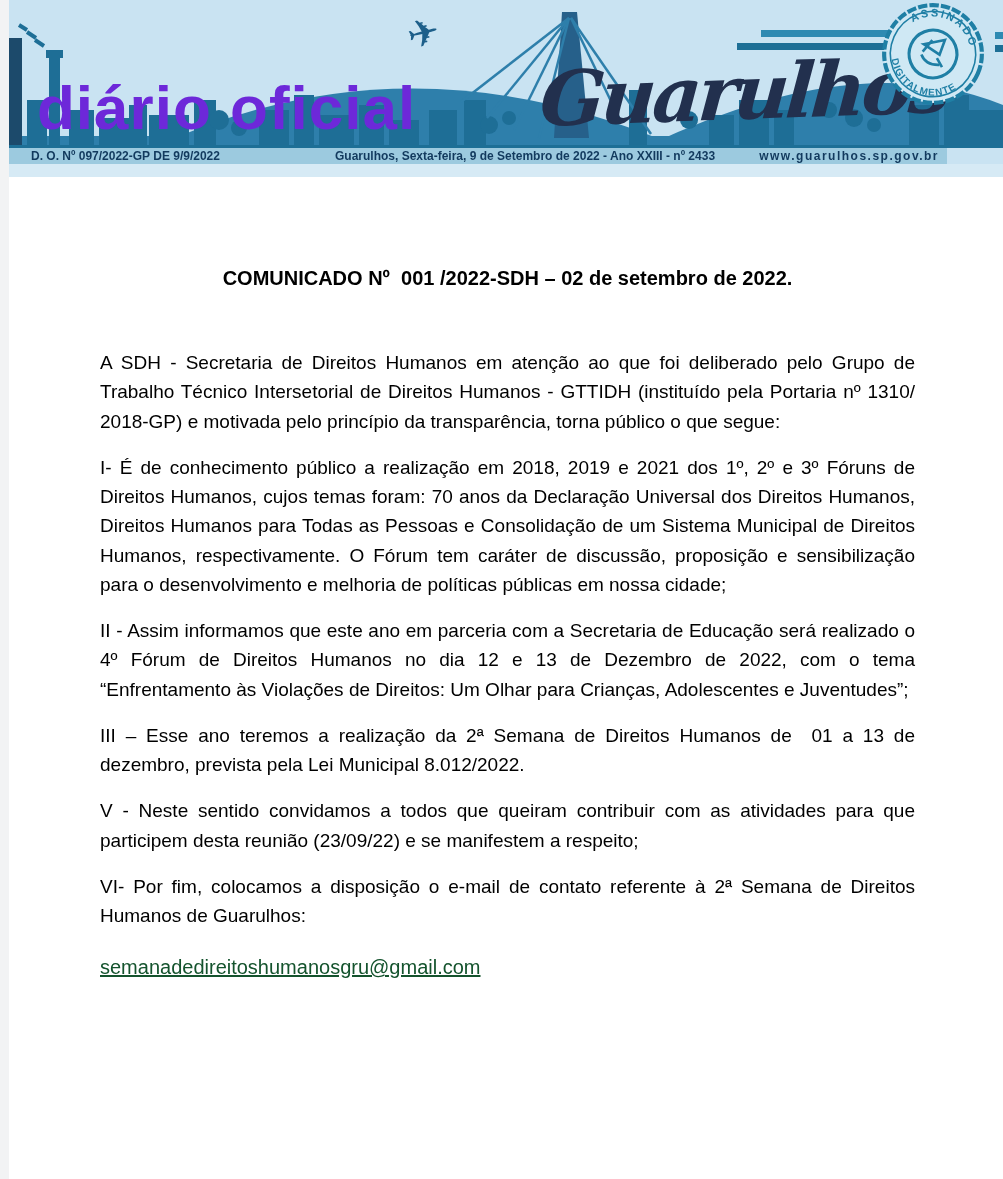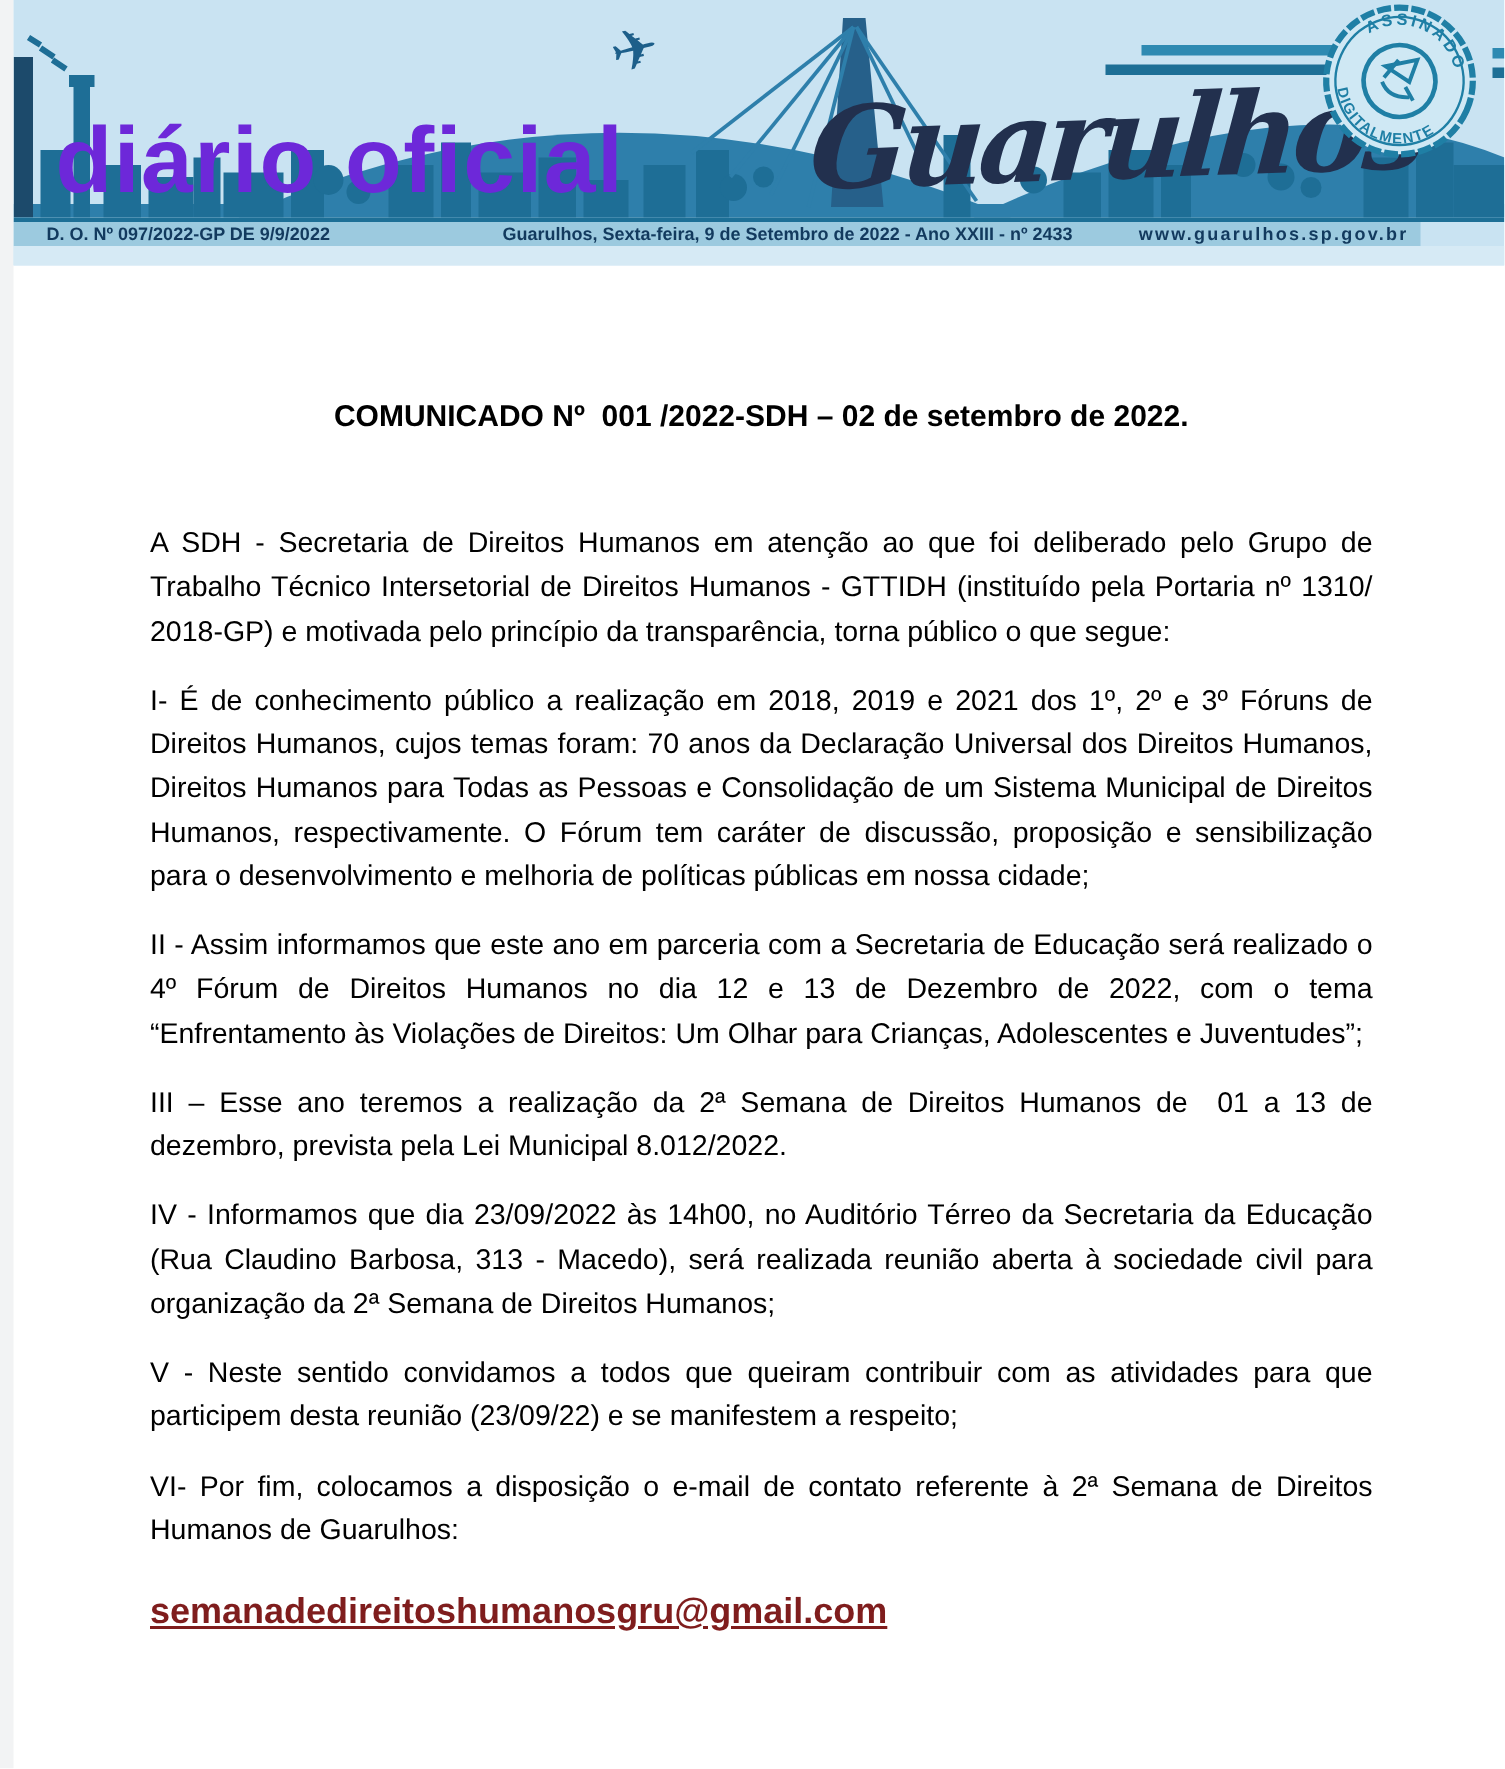--- a/index.html
+++ b/index.html
@@ -37,22 +37,22 @@
   .info-left{position:absolute;left:22px;top:0;}
   .info-center{position:absolute;left:326px;top:0;}
   .info-right{position:absolute;right:8px;top:0;letter-spacing:1.5px;}
   .light-band{position:absolute;left:0;top:164px;width:994px;height:13px;background:#d6eaf5;}
 
   
   .doc{position:absolute;left:100px;top:227px;width:815px;margin-top:40px;}
   .doc-title{font-size:20px;font-weight:bold;text-align:center;margin:0 0 58px 0;}
   .para{font-size:19px;line-height:1.54;text-align:justify;margin:0 0 17px 0;}
   .email-link{
-    display:inline-block;margin-top:9px;font-size:24px;font-weight:bold;
-    color:#7f1d1d;text-decoration:underline;
+    display:inline-block;margin-top:9px;font-size:20px;font-weight:normal;
+    color:#14532d;text-decoration:underline;
   }
 </style>
 </head>
 <body>
 
 <div class="page-edge"></div>
 
 <header class="masthead">
 
   <svg class="skyline" viewBox="0 0 994 145" preserveAspectRatio="none">
@@ -158,21 +158,20 @@
 </header>
 
 <main class="doc">
   <h1 class="doc-title">COMUNICADO Nº&nbsp; 001 /2022-SDH – 02 de setembro de 2022.</h1>
 
   <section>
       <p class="para">A SDH - Secretaria de Direitos Humanos em atenção ao que foi deliberado pelo Grupo de Trabalho Técnico Intersetorial de Direitos Humanos - GTTIDH (instituído pela Portaria nº 1310/ 2018-GP) e motivada pelo princípio da transparência, torna público o que segue:</p>
       <p class="para">I- É de conhecimento público a realização em 2018, 2019 e 2021 dos 1º, 2º e 3º Fóruns de Direitos Humanos, cujos temas foram: 70 anos da Declaração Universal dos Direitos Humanos, Direitos Humanos para Todas as Pessoas e Consolidação de um Sistema Municipal de Direitos Humanos, respectivamente. O Fórum tem caráter de discussão, proposição e sensibilização para o desenvolvimento e melhoria de políticas públicas em nossa cidade;</p>
       <p class="para">II - Assim informamos que este ano em parceria com a Secretaria de Educação será realizado o 4º Fórum de Direitos Humanos no dia 12 e 13 de Dezembro de 2022, com o tema “Enfrentamento às Violações de Direitos: Um Olhar para Crianças, Adolescentes e Juventudes”;</p>
       <p class="para">III – Esse ano teremos a realização da 2ª Semana de Direitos Humanos de &nbsp;01 a 13 de dezembro, prevista pela Lei Municipal 8.012/2022.</p>
-      <p class="para">IV - Informamos que dia 23/09/2022 às 14h00, no Auditório Térreo da Secretaria da Educação (Rua Claudino Barbosa, 313 - Macedo), será realizada reunião aberta à sociedade civil para organização da 2ª Semana de Direitos Humanos;</p>
       <p class="para">V - Neste sentido convidamos a todos que queiram contribuir com as atividades para que participem desta reunião (23/09/22) e se manifestem a respeito;</p>
       <p class="para">VI- Por fim, colocamos a disposição o e-mail de contato referente à 2ª Semana de Direitos Humanos de Guarulhos:</p>
     </section>
 
   <a class="email-link" href="#">semanadedireitoshumanosgru@gmail.com</a>
 
   
 </main>
 
 </body></html>

